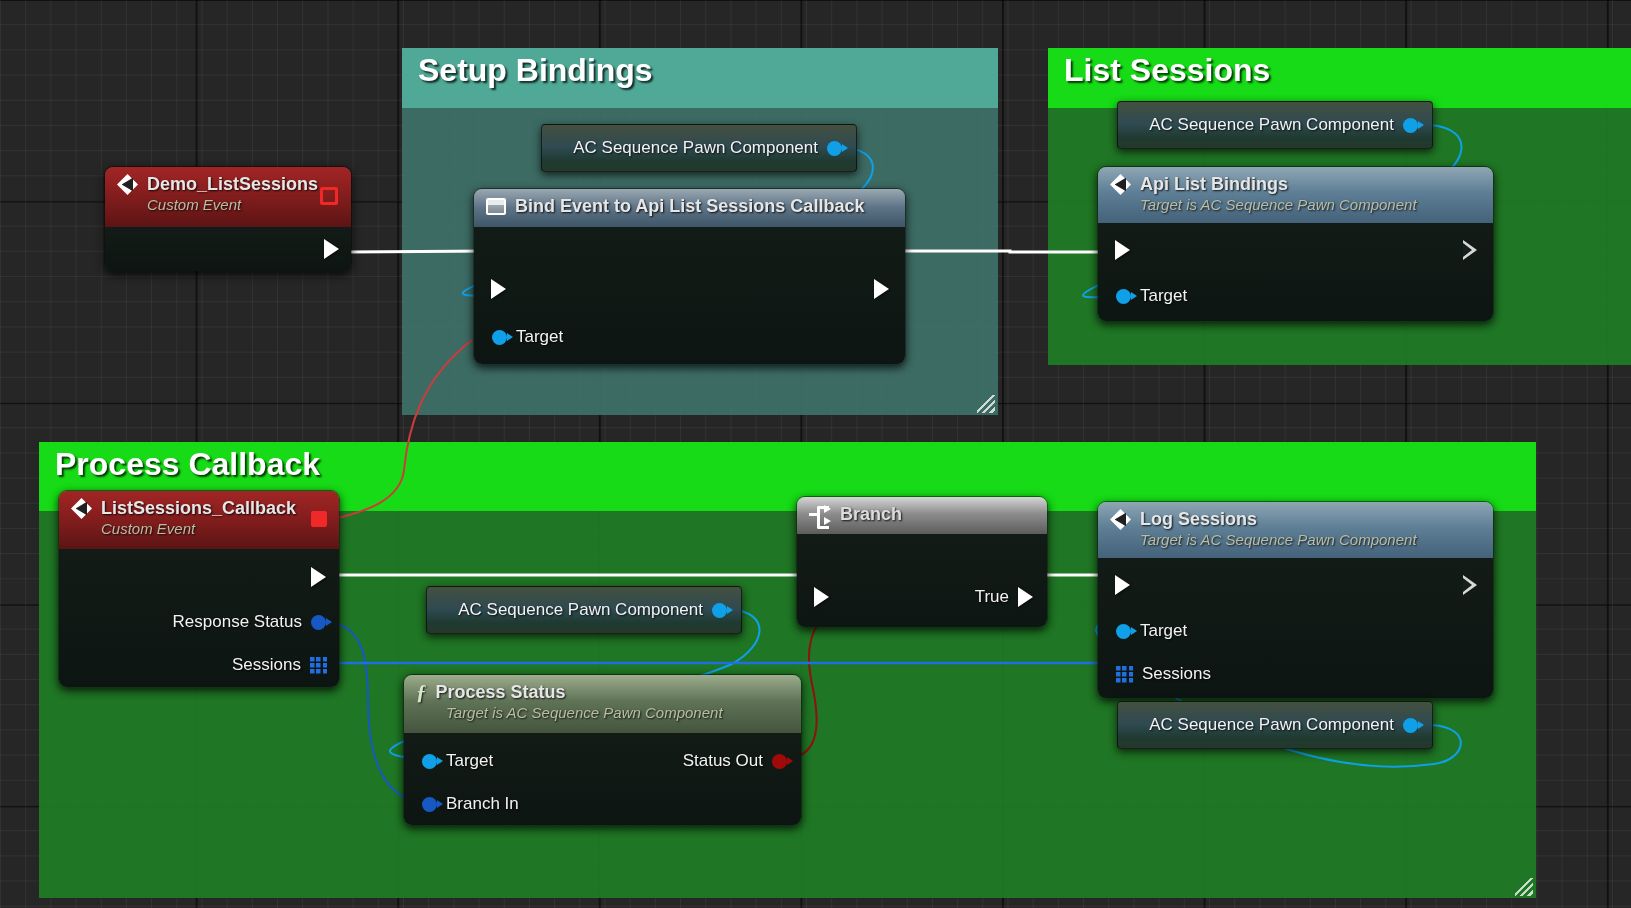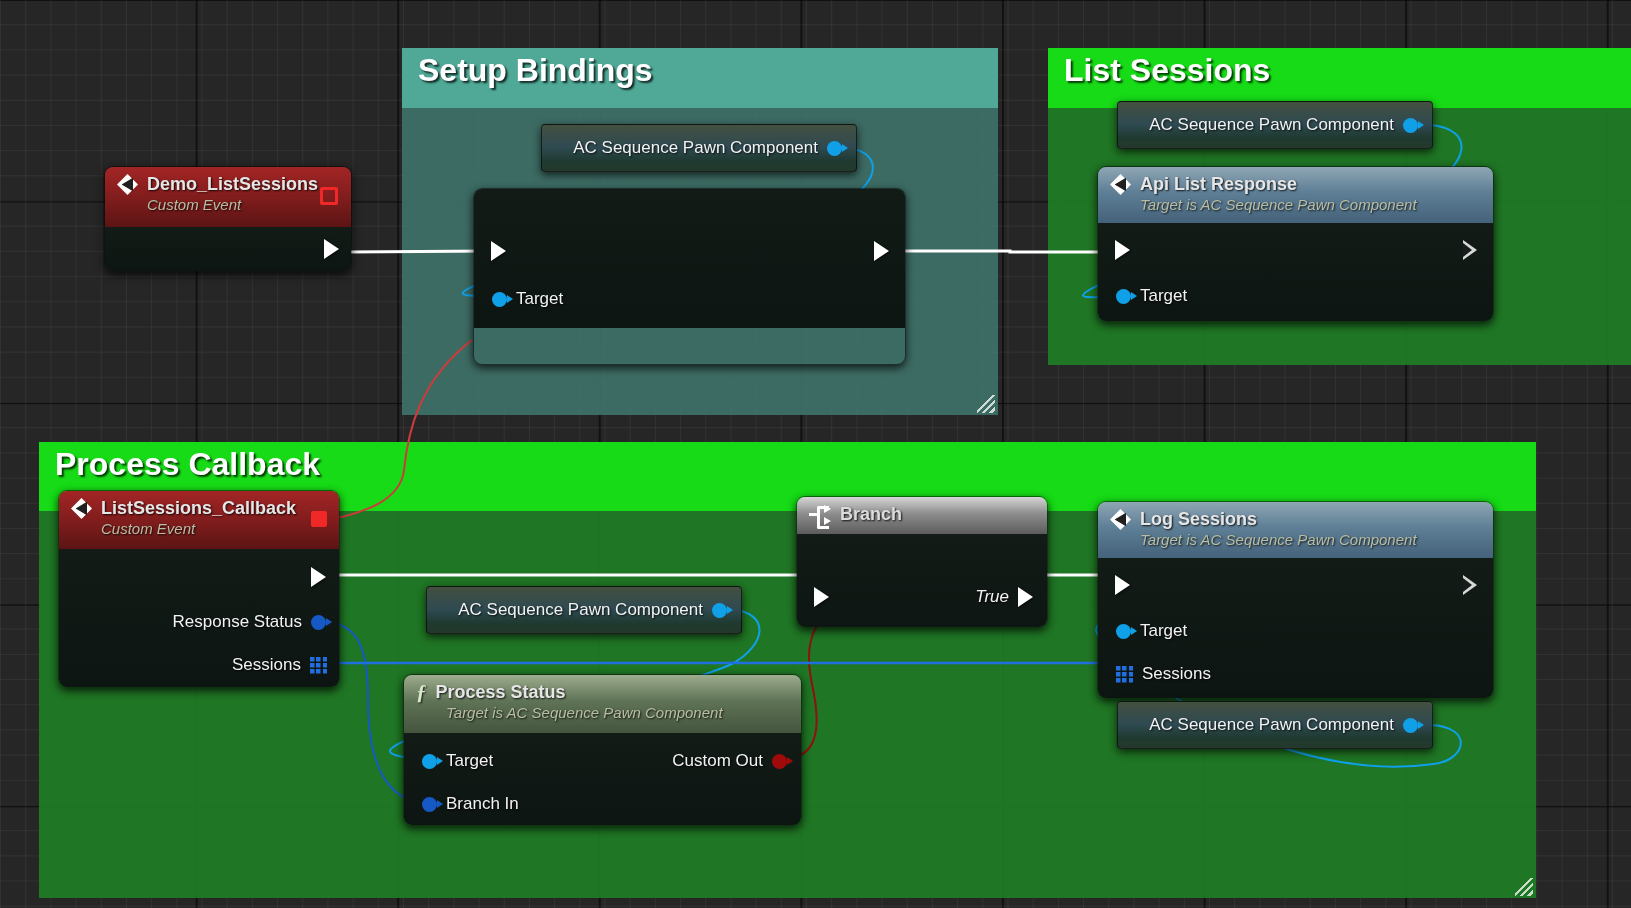--- a/index.html
+++ b/index.html
@@ -286,20 +286,26 @@
       </div>
     </div>
   </div>
 
   <div class="pill" style="left:541px; top:124px; width:316px; height:48px;">
     <span class="pill-label">AC Sequence Pawn Component</span>
     <span class="pin-dot"></span>
   </div>
 
   <div class="node" style="left:473px; top:188px; width:433px; height:177px;">
+    <div class="node-head head-bind" style="height:38px;">
+      <div class="title-row">
+        <span class="ic ic-bind"></span>
+        <span class="node-title">Bind Event to Api List Sessions Callback</span>
+      </div>
+    </div>
     <div class="node-body" style="height:139px;">
       <div class="pin-row" style="left:17px; top:52px;">
         <span class="pin-exec"></span>
       </div>
       <div class="pin-row right" style="right:16px; top:52px;">
         <span class="pin-exec"></span>
       </div>
       <div class="pin-row" style="left:18px; top:100px;">
         <span class="pin-dot"></span>
         <span class="pin-label">Target</span>
@@ -310,21 +316,21 @@
 
   <div class="pill" style="left:1117px; top:101px; width:316px; height:48px;">
     <span class="pill-label">AC Sequence Pawn Component</span>
     <span class="pin-dot"></span>
   </div>
 
   <div class="node" style="left:1097px; top:166px; width:397px; height:156px;">
     <div class="node-head head-call" style="height:56px;">
       <div class="title-row">
         <span class="ic ic-diamond"></span>
-        <span class="node-title">Api List Response</span>
+        <span class="node-title">Api List Bindings</span>
       </div>
       <div class="node-sub" style="margin-left:30px;">Target is AC Sequence Pawn Component</div>
     </div>
     <div class="node-body" style="height:100px;">
       <div class="pin-row" style="left:17px; top:17px;">
         <span class="pin-exec"></span>
       </div>
       <div class="pin-row right" style="right:16px; top:17px;">
         <span class="pin-exec-hollow"></span>
       </div>
@@ -371,41 +377,41 @@
         <span class="node-title">Process Status</span>
       </div>
       <div class="node-sub" style="margin-left:30px;">Target is AC Sequence Pawn Component</div>
     </div>
     <div class="node-body" style="height:94px;">
       <div class="pin-row" style="left:18px; top:18px;">
         <span class="pin-dot"></span>
         <span class="pin-label">Target</span>
       </div>
       <div class="pin-row right" style="right:14px; top:18px;">
-        <span class="pin-label">Custom Out</span>
+        <span class="pin-label">Status Out</span>
         <span class="pin-dot red"></span>
       </div>
       <div class="pin-row" style="left:18px; top:61px;">
         <span class="pin-dot dark"></span>
         <span class="pin-label">Branch In</span>
       </div>
     </div>
   </div>
 
   <div class="node" style="left:796px; top:496px; width:252px; height:132px;">
     <div class="node-head head-branch" style="height:37px;">
       <div class="title-row">
         <span class="ic ic-branch">
             <i></i>
             <i class="b2"></i>
           </span>
         <span class="node-title" style="color:#dcdcdc;">Branch</span>
       </div>
     </div>
-    <div class="node-body" style="height:110px;font-style:italic;">
+    <div class="node-body" style="height:110px;">
       <div class="pin-row" style="left:17px; top:53px;">
         <span class="pin-exec"></span>
       </div>
       <div class="pin-row right" style="right:14px; top:53px;">
         <span class="pin-label">True</span>
         <span class="pin-exec"></span>
       </div>
 
     </div>
   </div>

